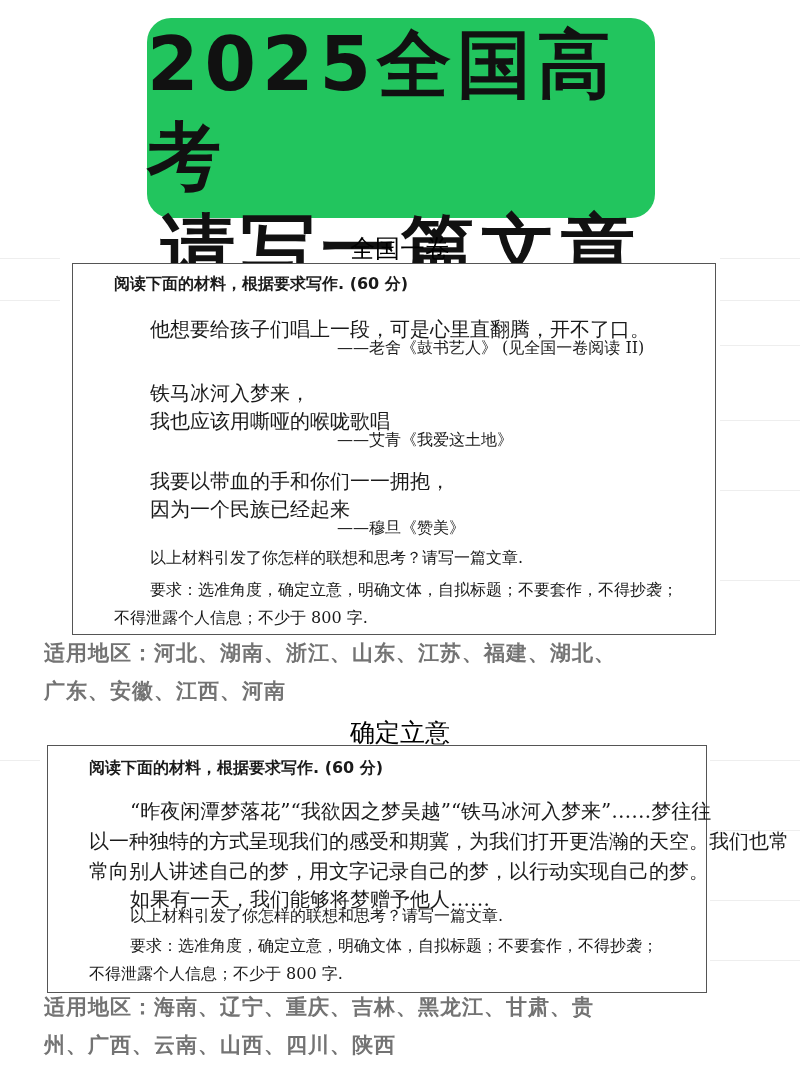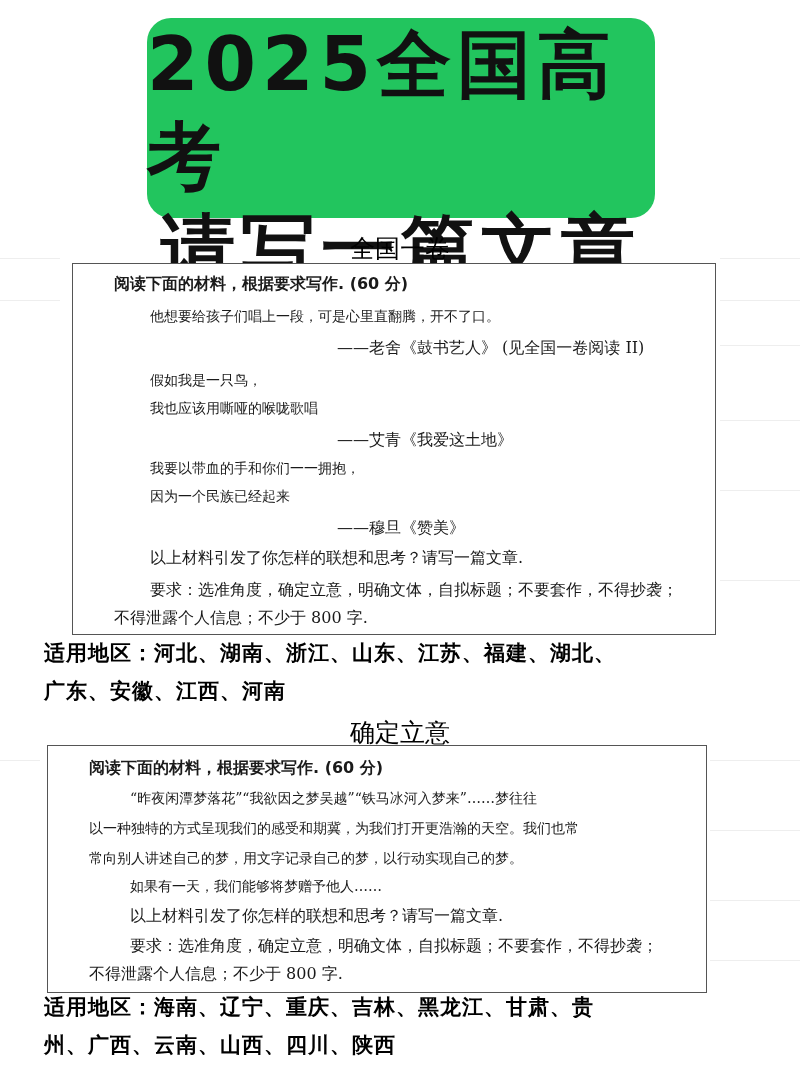--- a/index.html
+++ b/index.html
@@ -23,24 +23,24 @@
   .section-heading {
     position: absolute; left: 0; width: 800px; text-align: center;
     font-size: 25px; color: #000000; font-family: "DejaVu Serif", serif;
   }
   .box {
     position: absolute; border: 1.5px solid #555; background: #fff; box-sizing: border-box;
     font-size: 16px;
   }
   .line { position: absolute; white-space: nowrap; padding-left: 32px; }
   .bold { font-weight: bold; font-family: "DejaVu Sans", sans-serif; font-size: 16px; }
-  .kai { font-family: "DejaVu Serif", serif; font-size: 14px; }
+  .kai { font-family: "DejaVu Serif", serif; font-size: 20px; margin-top: 8px; }
   .regions {
     position: absolute; font-family: "DejaVu Sans", sans-serif; font-weight: bold;
-    color: #000000; font-size: 21px; letter-spacing: 1px; line-height: 38px;
+    color: #737373; font-size: 21px; letter-spacing: 1px; line-height: 38px;
   }
 </style>
 </head>
 <body>
 
 <div class="faint-lines">
   <div style="left:0;width:60px;top:258px"></div>
   <div style="left:720px;width:80px;top:258px"></div>
   <div style="left:0;width:60px;top:300px"></div>
   <div style="left:720px;width:80px;top:300px"></div>
@@ -58,21 +58,21 @@
 <div class="title-banner">
   <div class="title-line">2025全国高考</div>
   <div class="title-line">请写一篇文章</div>
 </div>
 
 <div class="section-heading" style="top:232px">全国一卷</div>
 <div class="box" style="left:72px;top:263px;width:644px;height:372px">
   <div class="line bold" style="left:9px;top:10px">阅读下面的材料，根据要求写作.  (60 分)</div>
   <div class="line kai" style="left:45px;top:44px">他想要给孩子们唱上一段，可是心里直翻腾，开不了口。</div>
   <div class="line" style="left:232px;top:74px">——老舍《鼓书艺人》 (见全国一卷阅读 II)</div>
-  <div class="line kai" style="left:45px;top:108px">假如我是一只鸟，</div>
+  <div class="line kai" style="left:45px;top:108px">铁马冰河入梦来，</div>
   <div class="line kai" style="left:45px;top:136px">我也应该用嘶哑的喉咙歌唱</div>
   <div class="line" style="left:232px;top:166px">——艾青《我爱这土地》</div>
   <div class="line kai" style="left:45px;top:196px">我要以带血的手和你们一一拥抱，</div>
   <div class="line kai" style="left:45px;top:224px">因为一个民族已经起来</div>
   <div class="line" style="left:232px;top:254px">——穆旦《赞美》</div>
   <div class="line" style="left:45px;top:284px">以上材料引发了你怎样的联想和思考？请写一篇文章.</div>
   <div class="line" style="left:45px;top:316px">要求：选准角度，确定立意，明确文体，自拟标题；不要套作，不得抄袭；</div>
   <div class="line" style="left:9px;top:344px">不得泄露个人信息；不少于 800 字.</div>
 </div>
 <div class="regions" style="left:44px;top:634px">

